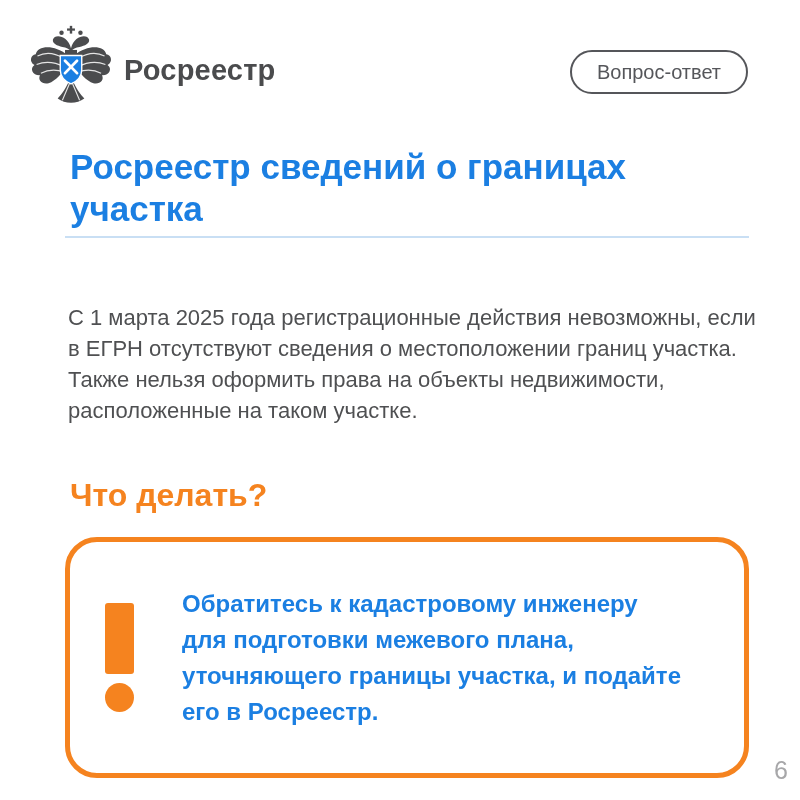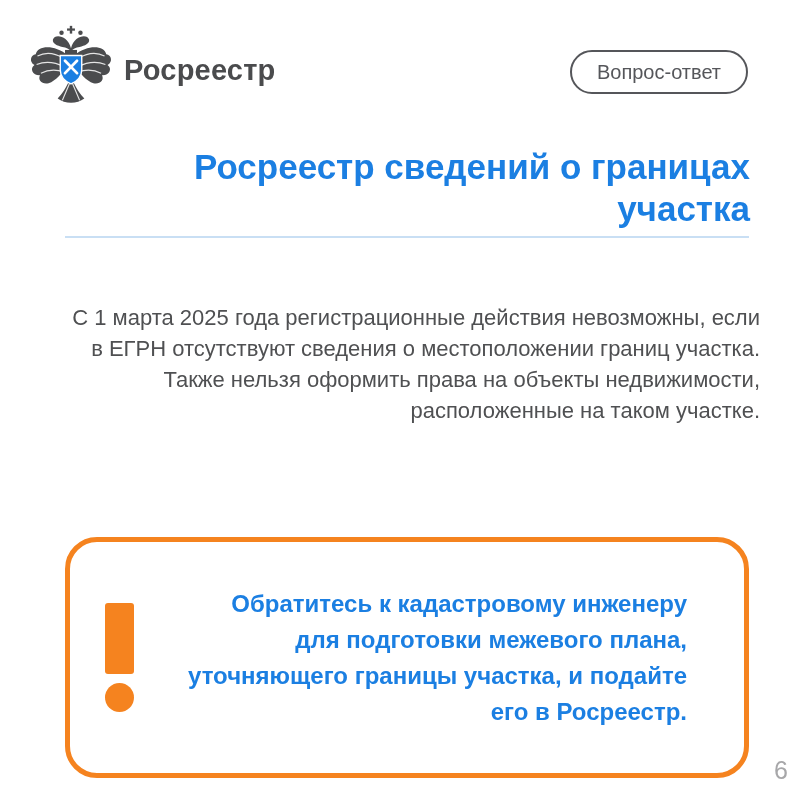--- a/index.html
+++ b/index.html
@@ -7,21 +7,20 @@
   body {
     font-family: "Liberation Sans", sans-serif;
     background: #ffffff;
     position: relative;
     overflow: hidden;
   }
   .page {
     position: absolute;
     inset: 0;
     background: #ffffff;
-    text-align: right;
   }
 
   
   .logo {
     position: absolute;
     left: 28px; top: 24px;
     display: flex;
     align-items: center;
   }
   .logo-eagle { width: 86px; height: 88px; }
@@ -169,20 +168,21 @@
     <span class="logo-text">Росреестр</span>
   </div>
 
   <div class="qa-pill">Вопрос-ответ</div>
 
   <h1 class="title">Росреестр сведений о границах участка</h1>
   <div class="divider"></div>
 
   <p class="body-text">С 1 марта 2025 года регистрационные действия невозможны, если в ЕГРН отсутствуют сведения о местоположении границ участка. Также нельзя оформить права на объекты недвижимости, расположенные на таком участке.</p>
 
+  <h2 class="section-heading">Что делать?</h2>
 
   <div class="callout">
     <div class="exclamation">
       <div class="exc-bar"></div>
       <div class="exc-dot"></div>
     </div>
     <div class="callout-text">Обратитесь к кадастровому инженеру для подготовки межевого плана, уточняющего границы участка, и подайте его в Росреестр.</div>
   </div>
 
   <div class="page-number">6</div>

